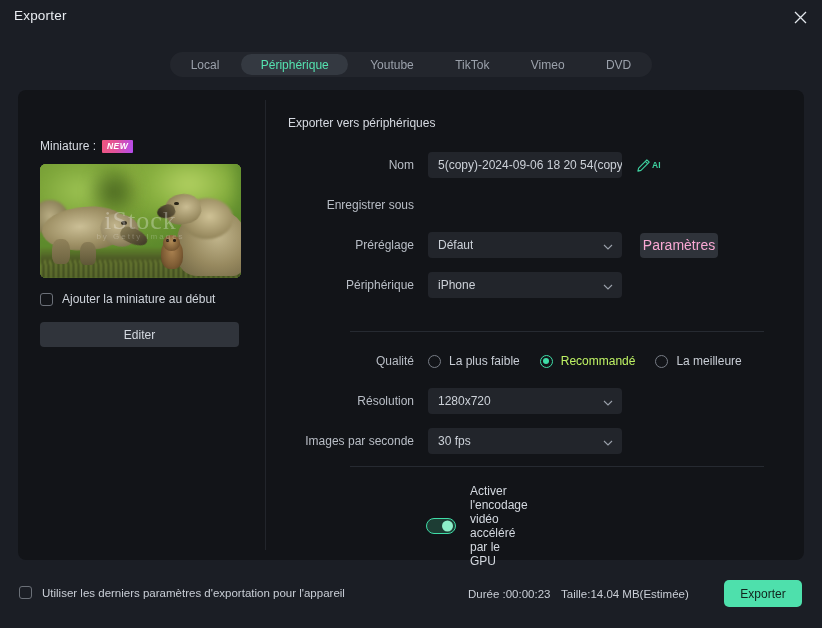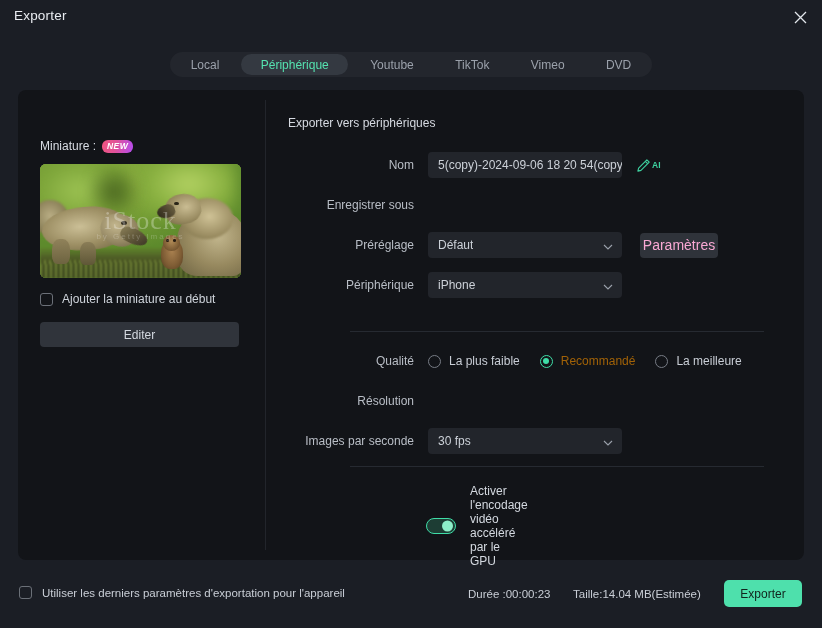--- a/index.html
+++ b/index.html
@@ -68,21 +68,21 @@
     background: #22252b;
   }
 
   
   .left { position: absolute; left: 22px; top: 20px; width: 202px; }
   .mini-label-row { display: flex; align-items: center; height: 16px; margin-top: 28px; }
   .mini-label { font-size: 12px; color: #d8dce3; }
   .new-badge {
     margin-left: 6px;
     padding: 1px 5px 2px 5px;
-    border-radius: 6px;
+    border-radius: 1px;
     font-size: 8.5px; font-weight: bold; color: #ffffff;
     letter-spacing: .4px;
     background: linear-gradient(100deg, #f0567f 0%, #e0519a 45%, #b44cf0 100%);
     font-style: italic;
   }
   .thumb {
     margin-top: 10px;
     width: 201px; height: 114px;
     border-radius: 6px;
     overflow: hidden;
@@ -331,21 +331,21 @@
   }
   .radio-item.sel .radio-dot::after {
     content: "";
     position: absolute; left: 50%; top: 50%;
     transform: translate(-50%,-50%);
     width: 6px; height: 6px;
     background: #3fdda7;
     border-radius: 50%;
   }
   .radio-label { margin-left: 8px; font-size: 12px; color: #c9ced6; }
-  .radio-item.sel .radio-label { color: #a16207; }
+  .radio-item.sel .radio-label { color: #bef264; }
 
   
   .gpu-row {
     position: absolute; left: 138px; top: 0;
     display: flex; align-items: center;
   }
   .toggle {
     width: 30px; height: 16px;
     border-radius: 9px;
     background: #1d3d34;
@@ -373,21 +373,21 @@
     display: flex; align-items: center;
     cursor: pointer;
   }
   .foot-chk .chkbox { width: 13px; height: 13px; }
   .foot-chk-label { margin-left: 10px; font-size: 11.5px; color: #c9ced6; }
   .foot-dur {
     position: absolute; left: 468px; top: 28px;
     font-size: 11.5px; color: #c9ced6;
   }
   .foot-size {
-    position: absolute; left: 573px; top: 28px;
+    position: absolute; left: 561px; top: 28px;
     font-size: 11.5px; color: #c9ced6; text-align: center;
   }
   .export-btn {
     position: absolute; right: 20px; top: 20px;
     width: 78px; height: 27px;
     background: #4ee0ac;
     border-radius: 5px;
     display: flex; align-items: center; justify-content: center;
     font-size: 12px; color: #12241d;
     cursor: pointer;
@@ -525,20 +525,28 @@
           </div>
           <div class="radio-item">
             <span class="radio-dot"></span>
             <span class="radio-label">La meilleure</span>
           </div>
         </div>
       </div>
 
       <div class="frow" style="top:272px;">
         <div class="flabel">Résolution</div>
+        <div class="fctrl">
+          <div class="val">1280x720</div>
+          <span class="chev">
+            <svg width="10" height="6" viewBox="0 0 10 6">
+              <path d="M1 1 L5 5 L9 1" fill="none" stroke="#9ba1ab" stroke-width="1.1"></path>
+            </svg>
+          </span>
+        </div>
       </div>
 
       <div class="frow" style="top:312px;">
         <div class="flabel">Images par seconde</div>
         <div class="fctrl">
           <div class="val">30 fps</div>
           <span class="chev">
             <svg width="10" height="6" viewBox="0 0 10 6">
               <path d="M1 1 L5 5 L9 1" fill="none" stroke="#9ba1ab" stroke-width="1.1"></path>
             </svg>

